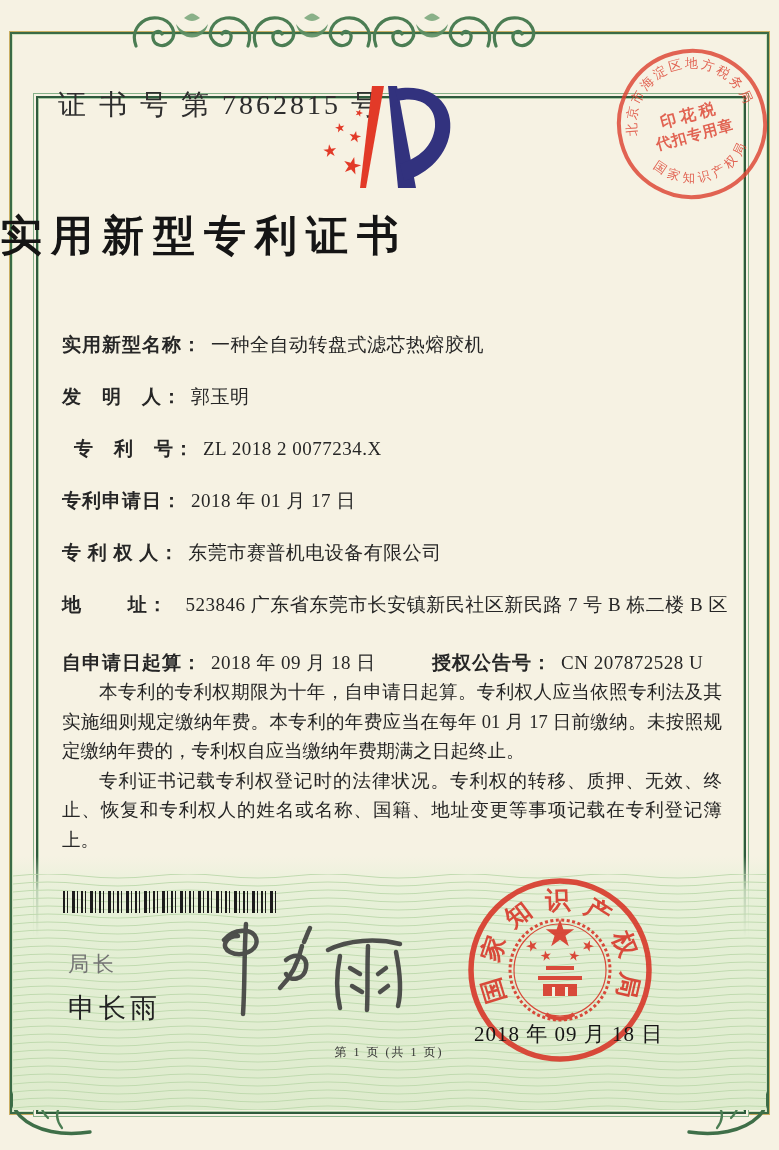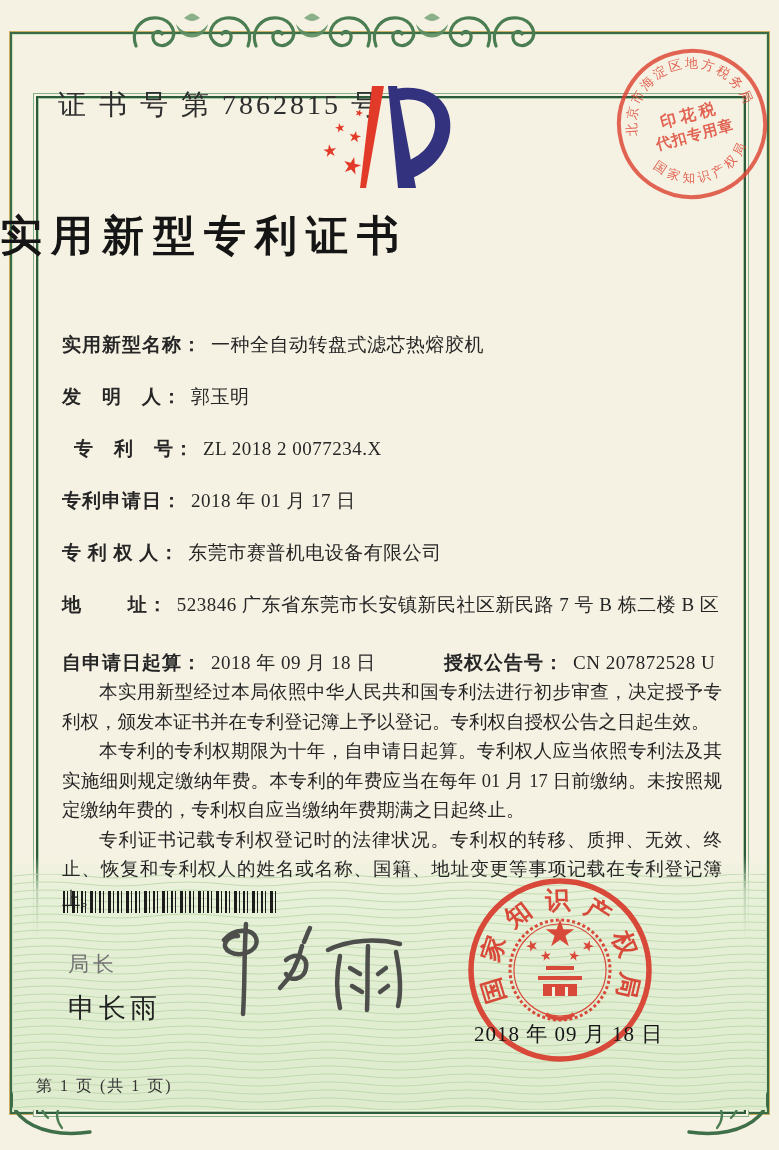--- a/index.html
+++ b/index.html
@@ -21,42 +21,42 @@
     border:2px solid #2e5a3c;
     box-shadow:0 0 0 2px #f6f2e3, 0 0 0 3px #86b189, inset 0 0 0 1px #a9c9a4;
   }
   
   .cert-no{left:58px;top:86px;font-size:28px;letter-spacing:3px;color:#2e2e2e;}
   .title{left:0;right:0;top:208px;font-size:42px;font-weight:700;
          letter-spacing:9px;color:#151515;}
   
   .frow{left:62px;font-size:19px;line-height:30px;white-space:nowrap;}
   .flabel{white-space:pre;letter-spacing:1px;font-weight:bold;}
-  .fvalue{margin-left:9px;letter-spacing:0.5px;}
+  .fvalue{margin-left:9px;letter-spacing:0.5px;text-align:center;}
   .fvalue.wrap{display:inline-block;white-space:normal;width:560px;vertical-align:top;word-break:break-all;}
   
   .body-text{left:62px;top:678px;width:660px;font-size:18.5px;line-height:29.5px;text-align:justify;}
   .body-text p{margin:0;text-indent:2em;}
   
   .green-panel{
     left:13px;top:856px;width:753px;height:254px;
     background:linear-gradient(180deg, rgba(228,240,214,0) 0%, rgba(228,240,214,.8) 14%, #e4efd5 32%, #deebcd 100%);
   }
   .barcode{
     left:63px;top:891px;width:216px;height:22px;
     background:repeating-linear-gradient(90deg,
       #1c1c1c 0,#1c1c1c 2px,transparent 2px,transparent 4px,
       #1c1c1c 4px,#1c1c1c 5px,transparent 5px,transparent 9px,
       #1c1c1c 9px,#1c1c1c 12px,transparent 12px,transparent 14px,
       #1c1c1c 14px,#1c1c1c 15px,transparent 15px,transparent 18px);
   }
   .signer-title{left:68px;top:950px;font-size:21px;letter-spacing:4px;color:#737373;}
   .signer-name{left:68px;top:990px;font-size:27px;letter-spacing:4px;color:#222;}
   .seal-date{left:474px;top:1020px;font-size:21px;letter-spacing:1px;color:#161616;z-index:6;}
-  .footer{left:36px;top:1076px;width:706px;font-size:16px;letter-spacing:2px;color:#333;}
+  .footer{left:36px;top:1044px;width:706px;text-align:center;font-size:12px;letter-spacing:2px;color:#333;}
   svg text{font-family:"Liberation Serif","DejaVu Serif",serif;}
 </style>
 </head>
 <body>
 
 <div class="abs outer-frame"></div>
 <div class="abs inner-frame"></div>
 
 <svg class="abs" style="left:132px;top:8px;" width="420" height="52" viewBox="0 0 420 52">
   <defs>
@@ -150,26 +150,25 @@
 </div>
 <div class="abs frow" style="top:538px;">
   <span class="flabel">专 利 权 人：</span><span class="fvalue">东莞市赛普机电设备有限公司</span>
 </div>
 <div class="abs frow" style="top:590px;">
   <span class="flabel">地　　 址：</span><span class="fvalue wrap">523846 广东省东莞市长安镇新民社区新民路 7 号 B 栋二楼 B 区</span>
 </div>
 <div class="abs frow" style="top:648px;">
   <span class="flabel">自申请日起算：</span><span class="fvalue">2018 年 09 月 18 日</span>
 </div>
-<div class="abs frow" style="left:444px;top:648px;">
+<div class="abs frow" style="left:432px;top:648px;">
   <span class="flabel">授权公告号：</span><span class="fvalue">CN 207872528 U</span>
 </div>
 
 <div class="abs body-text">
-  <p>本实用新型经过本局依照中华人民共和国专利法进行初步审查，决定授予专利权，颁发本证书并在专利登记簿上予以登记。专利权自授权公告之日起生效。</p>
   <p>本专利的专利权期限为十年，自申请日起算。专利权人应当依照专利法及其实施细则规定缴纳年费。本专利的年费应当在每年 01 月 17 日前缴纳。未按照规定缴纳年费的，专利权自应当缴纳年费期满之日起终止。</p>
   <p>专利证书记载专利权登记时的法律状况。专利权的转移、质押、无效、终止、恢复和专利权人的姓名或名称、国籍、地址变更等事项记载在专利登记簿上。</p>
 </div>
 
 <div class="abs barcode"></div>
 
 <div class="abs signer-title">局长</div>
 <div class="abs signer-name">申长雨</div>
 
 <svg class="abs" style="left:190px;top:912px;" width="230" height="108" viewBox="0 0 230 108">

